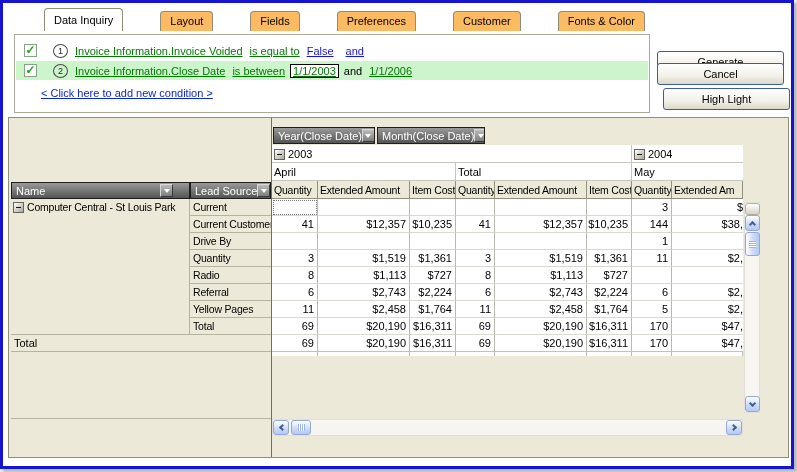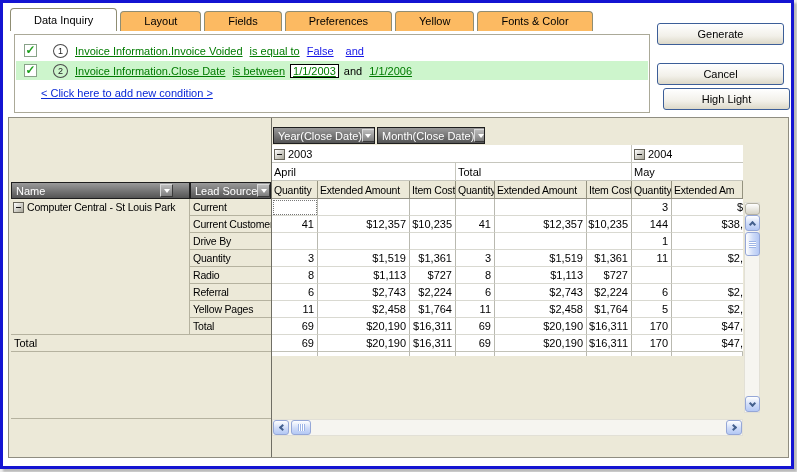--- a/index.html
+++ b/index.html
@@ -3,22 +3,22 @@
 <meta charset="utf-8">
 <style>
   html,body{margin:0;padding:0;background:#ececec;}
   body{width:797px;height:472px;overflow:hidden;font-family:"Liberation Sans",sans-serif;position:relative;}
   .screen{position:absolute;left:0;top:0;width:794px;height:469px;box-sizing:border-box;
           border:3px solid #1414d2;background:#fff;box-shadow:3px 3px 2px #b9b9b9;}
   .screen>*{position:absolute;}
 
   
   .tabbar{left:7px;top:4px;height:24px;display:flex;align-items:flex-end;gap:3px;}
-  .tab{height:19px;line-height:19px;padding:0 23px;background:#fcba62;border:1px solid #8f8d73;
-       border-bottom:none;border-radius:4px 4px 0 0;font-size:11px;color:#000;white-space:nowrap;}
+  .tab{height:19px;line-height:19px;padding:0 9px;background:#fcba62;border:1px solid #8f8d73;
+       border-bottom:none;border-radius:4px 4px 0 0;font-size:11px;color:#000;white-space:nowrap;margin-left:34px;}
   .tab.active{height:22px;line-height:22px;background:#fff;}
 
   
   .groupbox{left:11px;top:31px;width:634px;height:77px;border:1px solid #aba998;background:#fff;}
   .cond-row{position:absolute;left:1px;right:1px;height:19px;display:flex;align-items:center;gap:7px;font-size:11px;}
   .cond-row.hl{background:#cdf5cc;}
   .chk{width:13px;height:13px;box-sizing:border-box;border:1px solid #88a288;background:#fff;
        margin-left:8px;display:flex;align-items:center;justify-content:center;
        color:#1fa11f;font-size:12px;font-weight:bold;line-height:11px;}
   .num{width:15px;height:14px;box-sizing:border-box;border:1px solid #4a4a4a;border-radius:50%;
@@ -114,21 +114,21 @@
 </head>
 <body>
 
 <div class="screen">
 
   <div class="tabbar">
     <div class="tab active">Data Inquiry</div>
     <div class="tab">Layout</div>
     <div class="tab">Fields</div>
     <div class="tab">Preferences</div>
-    <div class="tab">Yellow</div>
+    <div class="tab">Customer</div>
     <div class="tab">Fonts &amp; Color</div>
   </div>
 
   <div class="groupbox">
     <div class="cond-row" style="top:6px;">
       <span class="chk">✓</span>
       <span class="num">1</span>
       <span class="lnk-g">Invoice Information.Invoice Voided</span>
       <span class="lnk-g">is equal to</span>
       <span class="lnk-b">False</span>
@@ -141,21 +141,21 @@
       <span class="lnk-g">is between</span>
       <span class="valbox"><span class="lnk-g">1/1/2003</span></span>
       <span class="plain">and</span>
       <span class="lnk-g">1/1/2006</span>
     </div>
     <div class="cond-row" style="top:48px;">
       <span class="addlink" style="margin-left:25px;text-decoration:underline;">&lt; Click here to add new condition &gt;</span>
     </div>
   </div>
 
-  <div class="xpbtn" style="left:654px;top:20px;">Generate</div>
+  <div class="xpbtn" style="left:654px;top:48px;">Generate</div>
   <div class="xpbtn" style="left:654px;top:60px;">Cancel</div>
   <div class="xpbtn" style="left:654px;top:85px;margin-left:6px;">High Light</div>
 
   <div class="pivot">
 
     <div class="left-region">
       <div class="darkbtn" style="left:0;top:64px;width:179px;">
         <span>Name</span>
         <span class="ddbox">
             <i></i>

